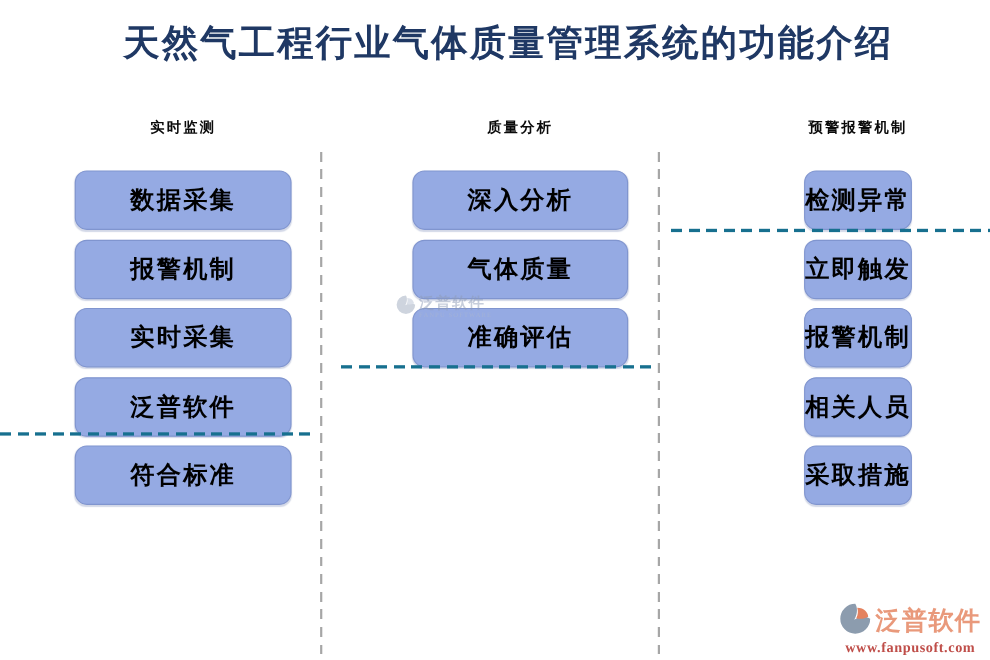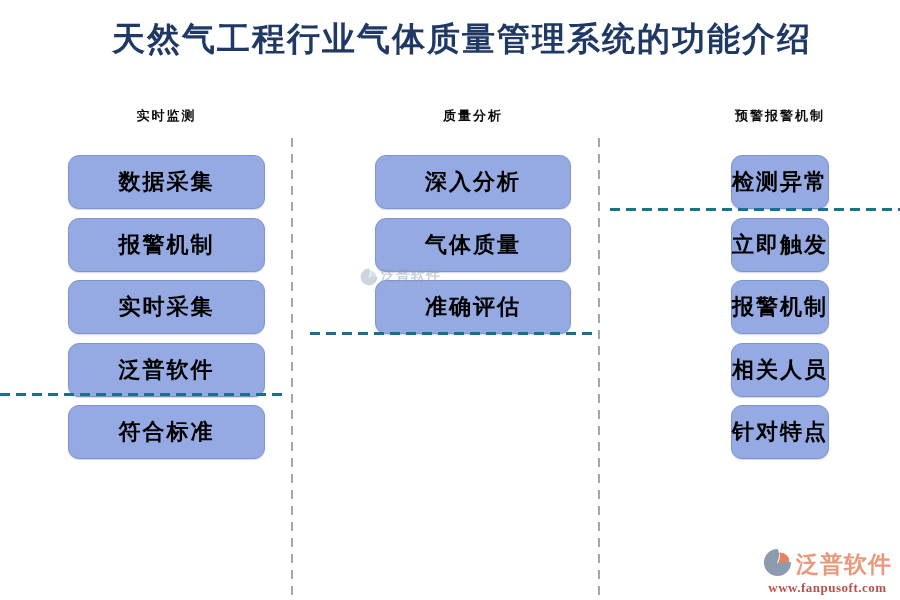--- a/index.html
+++ b/index.html
@@ -84,21 +84,21 @@
     <div class="func-box">深入分析</div>
     <div class="func-box">气体质量</div>
     <div class="func-box">准确评估</div>
   </div>
 
   <div class="func-col c3">
     <div class="func-box">检测异常</div>
     <div class="func-box">立即触发</div>
     <div class="func-box">报警机制</div>
     <div class="func-box">相关人员</div>
-    <div class="func-box">针对特点</div>
+    <div class="func-box">采取措施</div>
   </div>
 
   <div class="vsep s1"></div>
   <div class="vsep s2"></div>
 
   <div class="hdash d1"></div>
   <div class="hdash d2"></div>
   <div class="hdash d3"></div>
 
   <div class="watermark">

